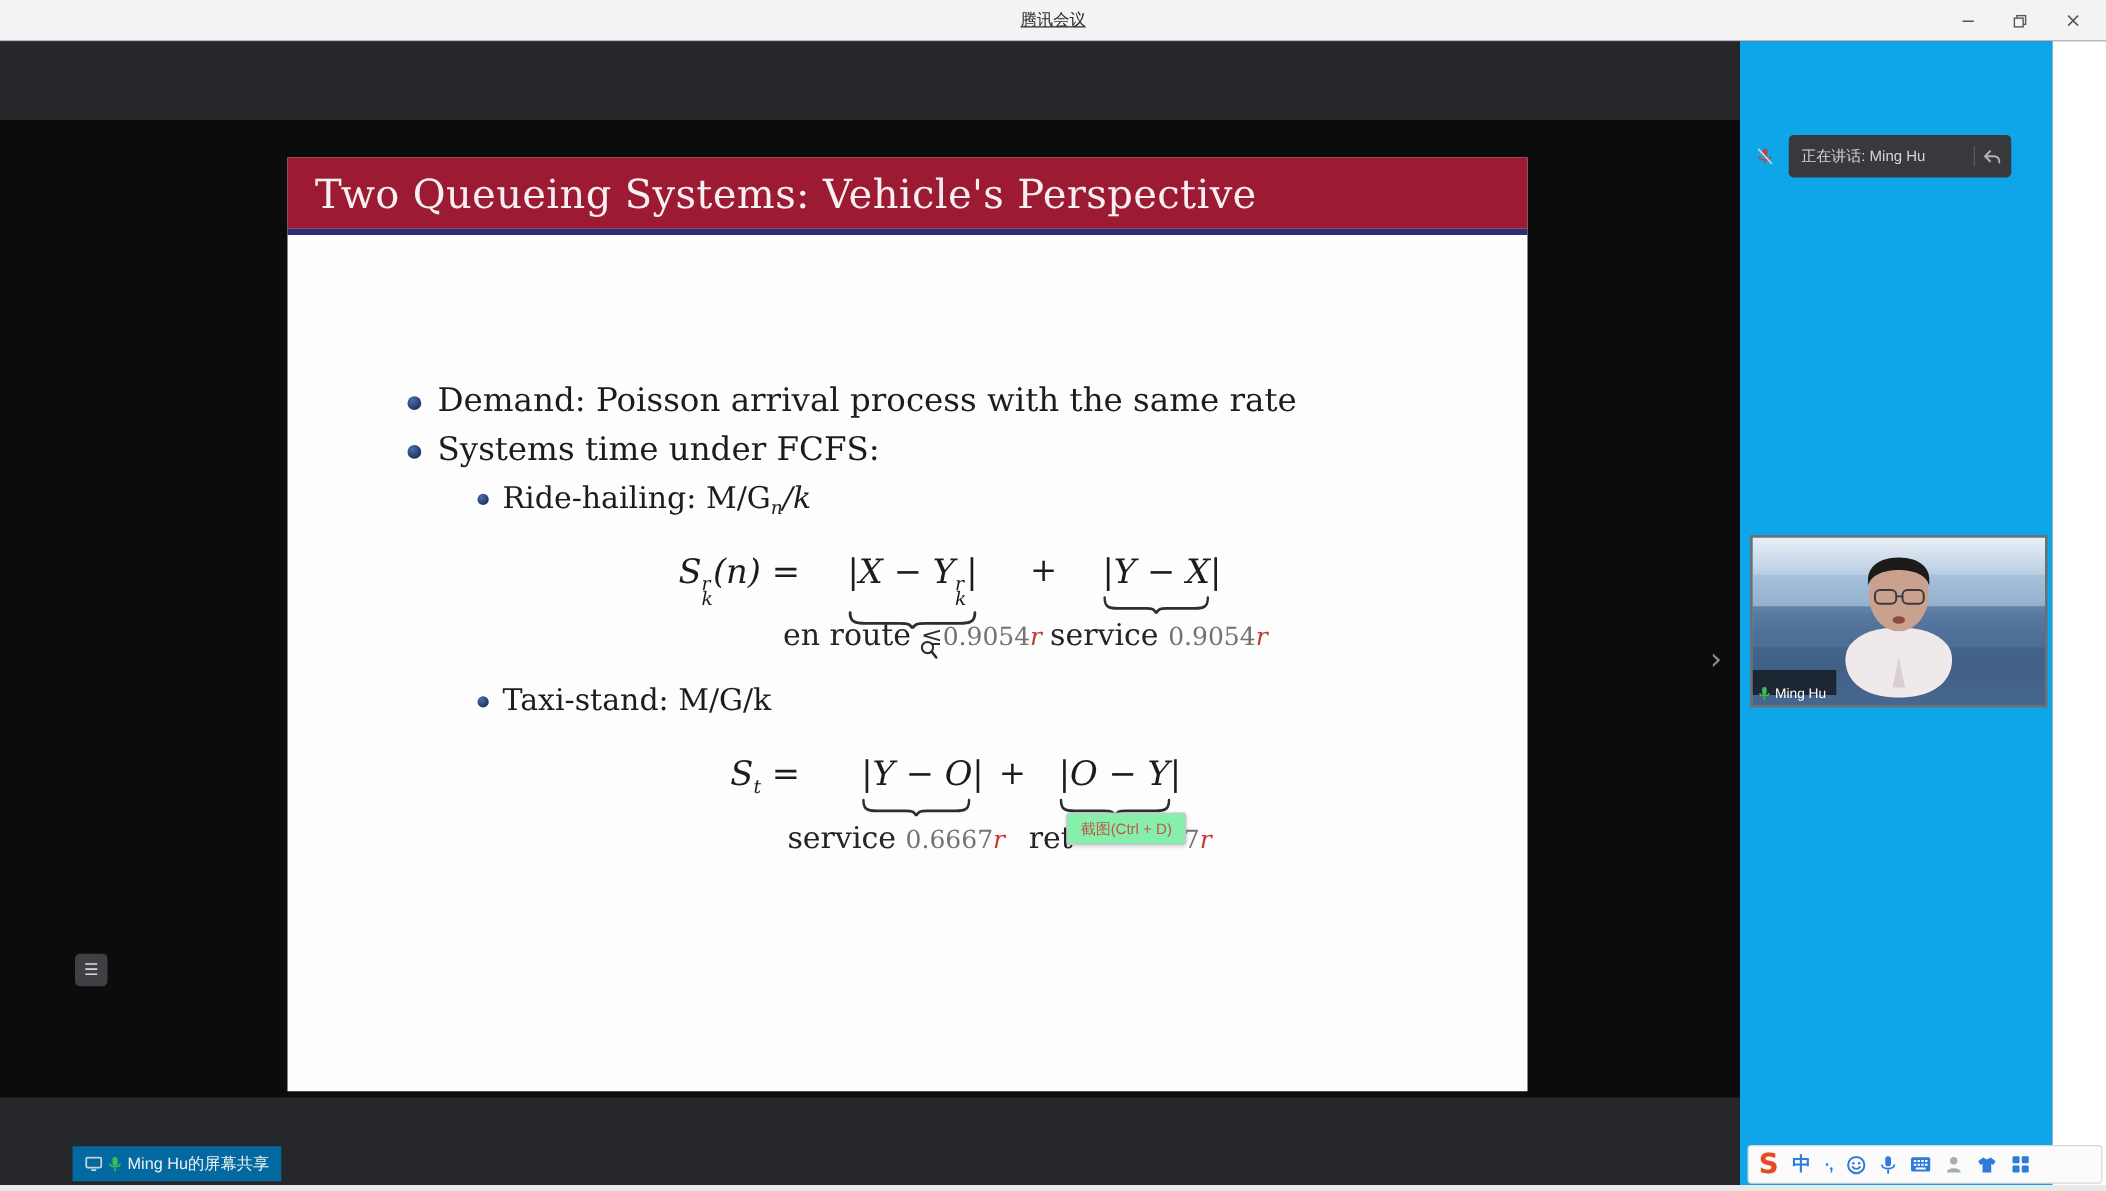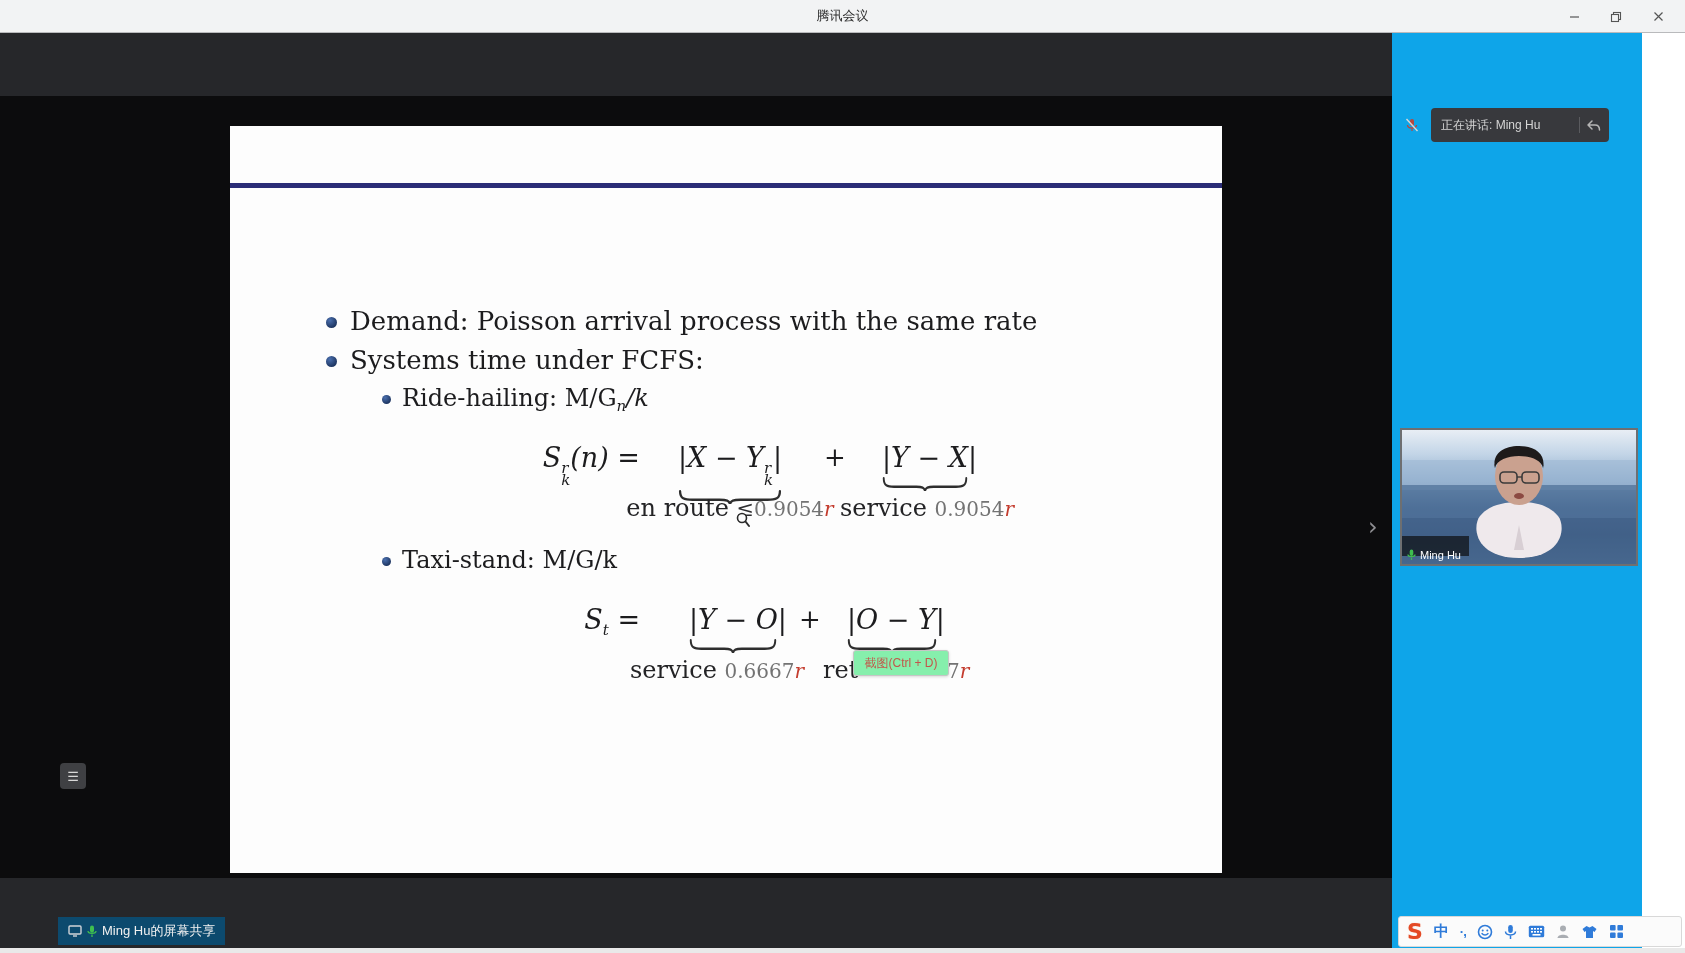--- a/index.html
+++ b/index.html
@@ -3,21 +3,21 @@
 <meta charset="utf-8">
 <style>
   html,body{margin:0;padding:0;background:#000;}
   *{box-sizing:border-box;}
   #app{position:relative;width:1685px;height:953px;overflow:hidden;
        font-family:"Liberation Sans","DejaVu Sans",sans-serif;background:#26272a;}
 
   
   .titlebar{position:absolute;left:0;top:0;width:1685px;height:33px;background:#f2f3f4;
             border-bottom:1px solid #b9babc;display:flex;align-items:center;justify-content:center;}
-  .titlebar-text{font-size:13px;color:#2b2b2b;}
+  .titlebar-text{font-size:13px;color:#2b2b2b;text-decoration:underline;}
   .win-controls{position:absolute;right:6px;top:0;height:33px;display:flex;align-items:center;}
   .win-btn{width:42px;height:33px;display:flex;align-items:center;justify-content:center;color:#555;}
   .win-btn svg{display:block;}
 
   
   .stage{position:absolute;left:0;top:33px;width:1392px;height:915px;background:#26272a;}
   .viewport{position:absolute;left:0;top:63px;width:1392px;height:782px;background:#0c0c0d;}
 
   
   .slide{position:absolute;left:230px;top:126px;width:992px;height:747px;background:#fdfdfd;
@@ -55,21 +55,21 @@
   .red-dashes{position:absolute;border-bottom:2px dotted #cf3a2c;}
 
   .cursor-glyph{position:absolute;z-index:6;}
 
   
   .hamburger{position:absolute;left:60px;top:730px;width:26px;height:26px;background:#3f4043;
              border-radius:4px;display:flex;align-items:center;justify-content:center;
              color:#d8d8d8;font-size:13px;}
   .collapse-chevron{position:absolute;left:1368px;top:480px;color:#8f8f92;font-size:24px;
                     font-family:"DejaVu Sans",sans-serif;}
-  .share-banner{position:absolute;left:58px;top:884px;height:28px;background:#0c4a6e;
+  .share-banner{position:absolute;left:58px;top:884px;height:28px;background:#0369a1;
                 display:flex;align-items:center;gap:5px;padding:0 10px;color:#f0f0f0;font-size:13px;}
 
   
   .sidebar{position:absolute;left:1392px;top:33px;width:250px;height:915px;background:#0ea5e9;}
   .speak-row{position:absolute;left:6px;top:75px;display:flex;align-items:center;gap:5px;}
   .speak-chip{width:28px;height:28px;display:flex;align-items:center;justify-content:center;}
   .speak-pill{width:178px;height:34px;background:#38393d;border-radius:4px;display:flex;
               align-items:center;padding:0 8px 0 10px;gap:6px;}
   .speak-label{flex:1;font-size:12px;color:#d6d6d6;white-space:nowrap;overflow:hidden;
                -webkit-mask-image:linear-gradient(90deg,#000 75%,transparent);
@@ -118,20 +118,23 @@
             <path d="M1.5 1.5 L9.5 9.5 M9.5 1.5 L1.5 9.5" stroke="#555" stroke-width="1.2"></path>
           </svg>
       </div>
     </div>
   </div>
 
   <div class="stage">
     <div class="viewport"></div>
 
     <div class="slide" style="left:230px;top:93px;">
+      <div class="banner">
+        <span class="slide-title">Two Queueing Systems: Vehicle's Perspective</span>
+      </div>
       <div class="banner-underline"></div>
 
       <span class="bullet-dot" style="left:96px;top:191px;"></span>
       <span class="bullet-text" style="left:120px;top:180px;">Demand: Poisson arrival process with the same rate</span>
 
       <span class="bullet-dot" style="left:96px;top:230px;"></span>
       <span class="bullet-text" style="left:120px;top:219px;">Systems time under FCFS:</span>
 
       <span class="bullet-dot small" style="left:152px;top:269px;"></span>
       <span class="bullet-text sub" style="left:172px;top:258px;"><span>Ride-hailing: M/G</span><span class="msub">n</span><span class="mit">/k</span></span>

